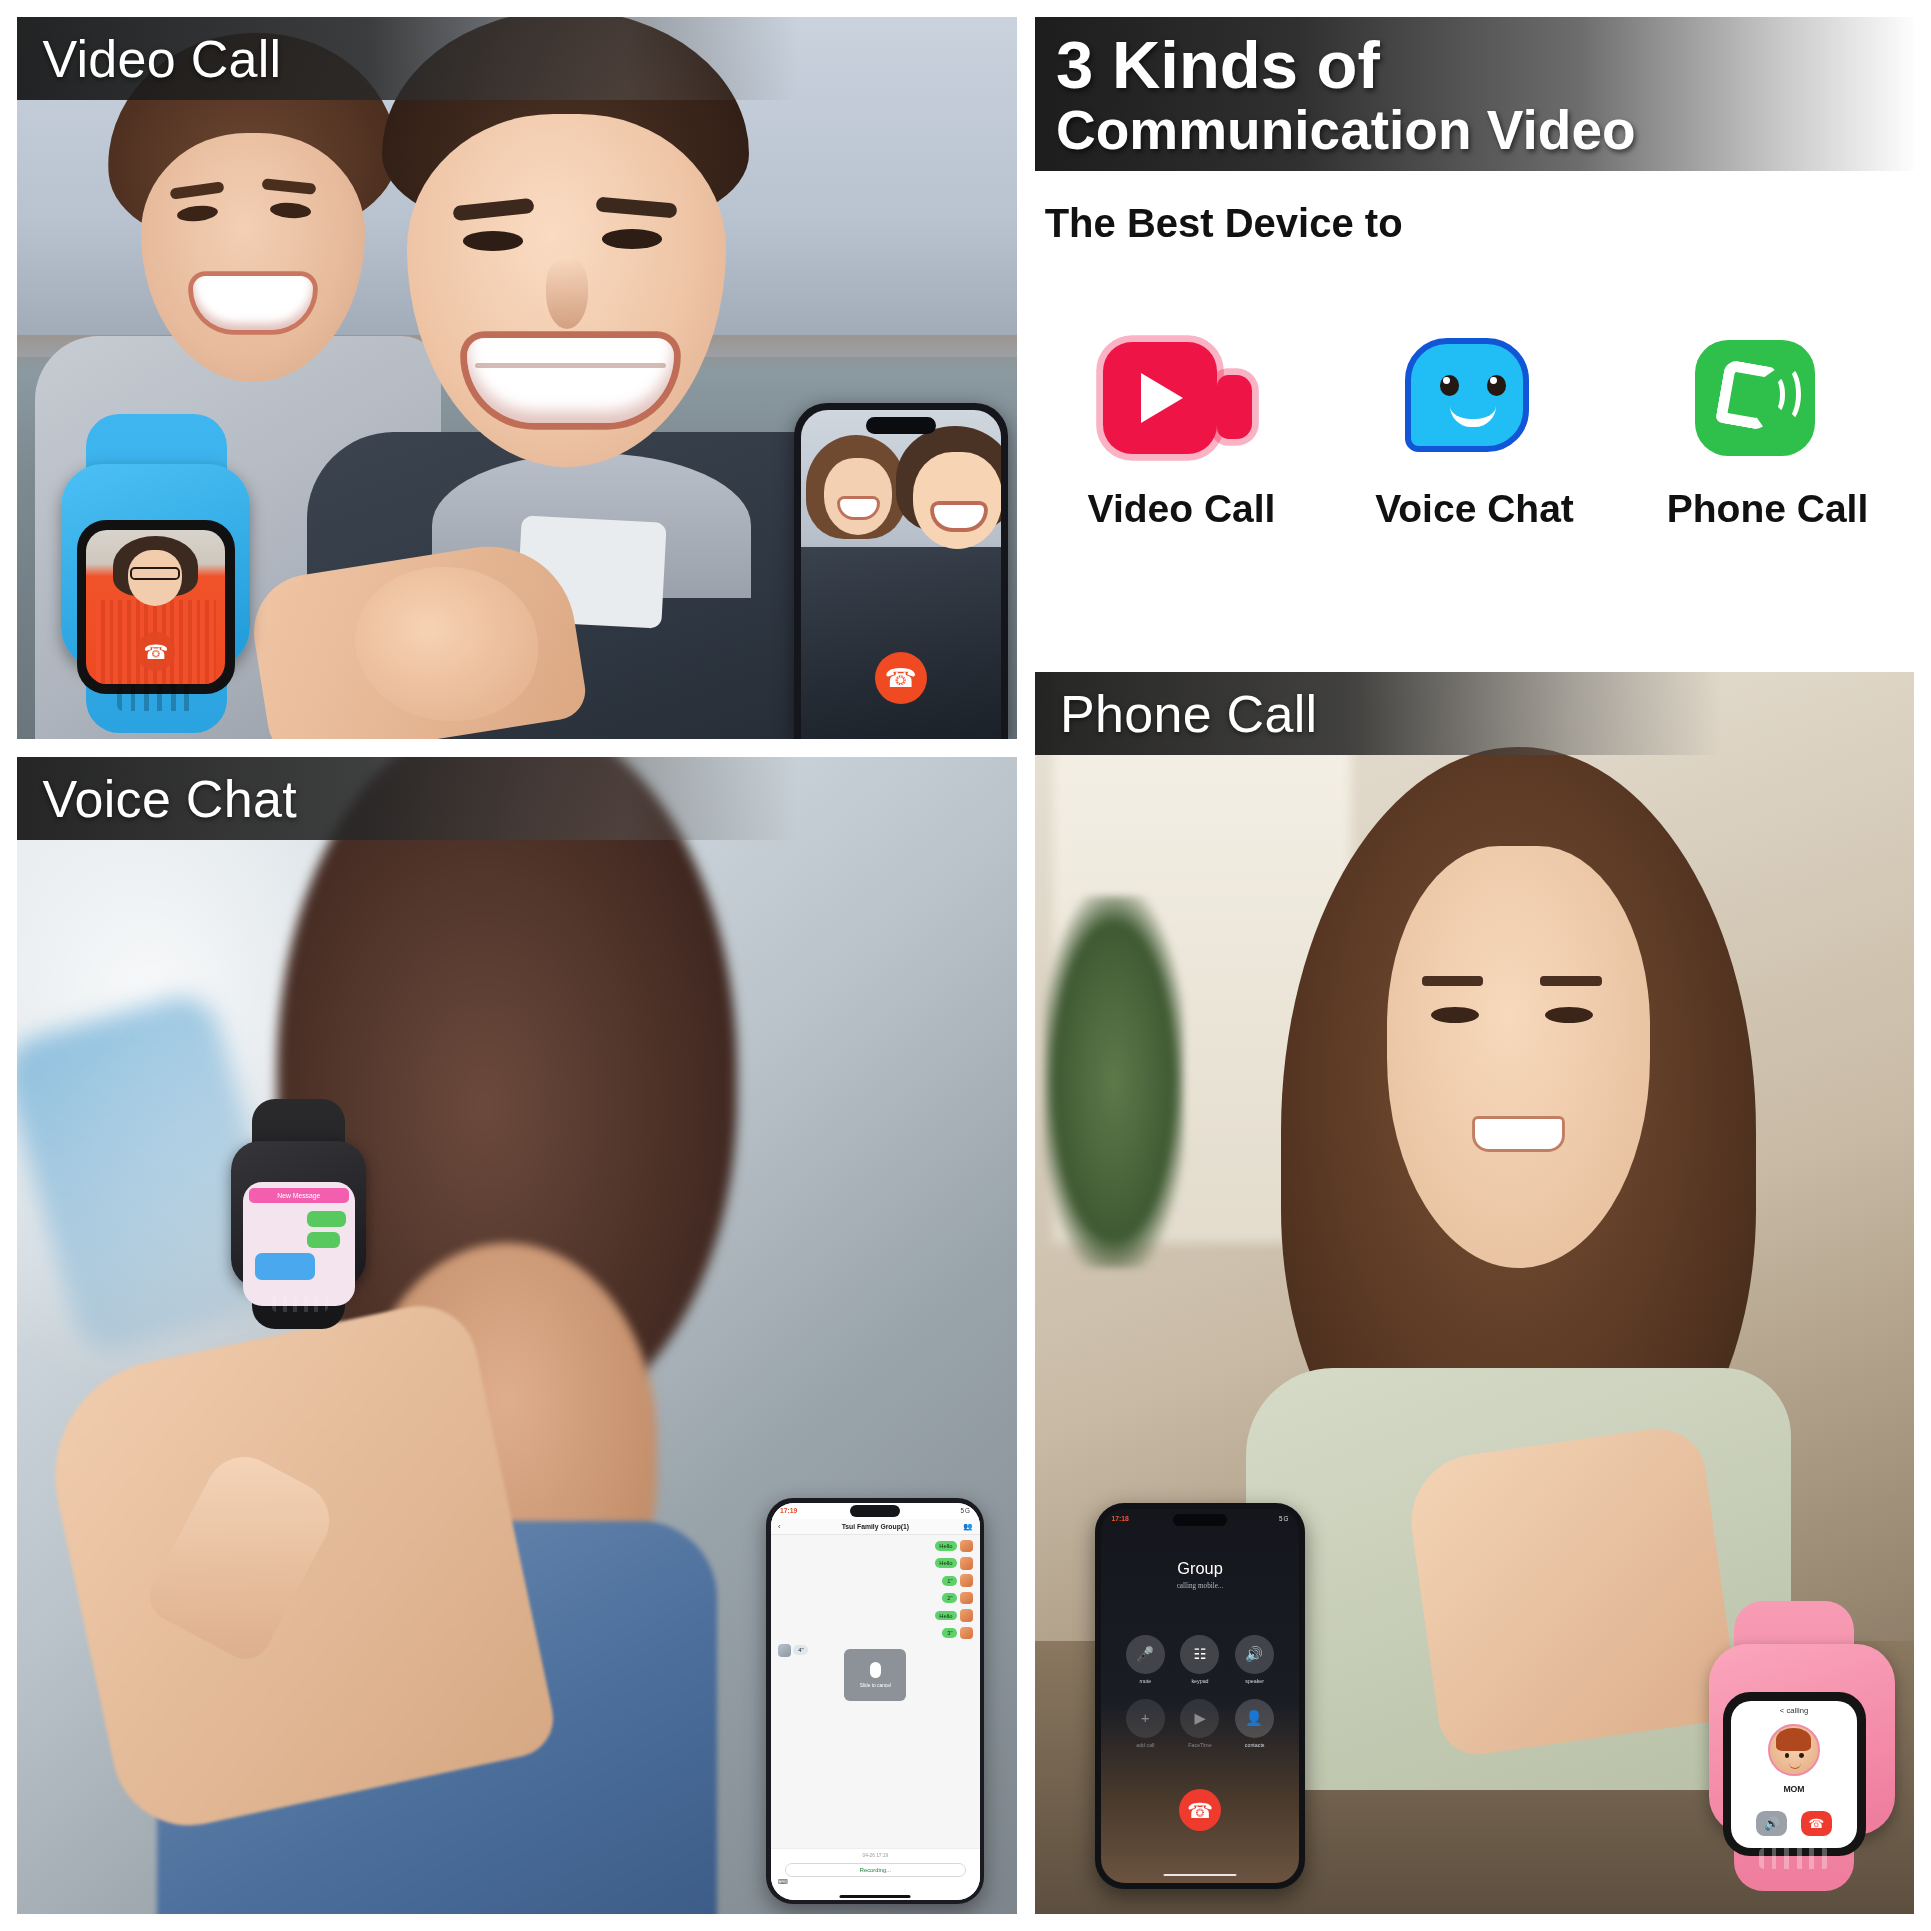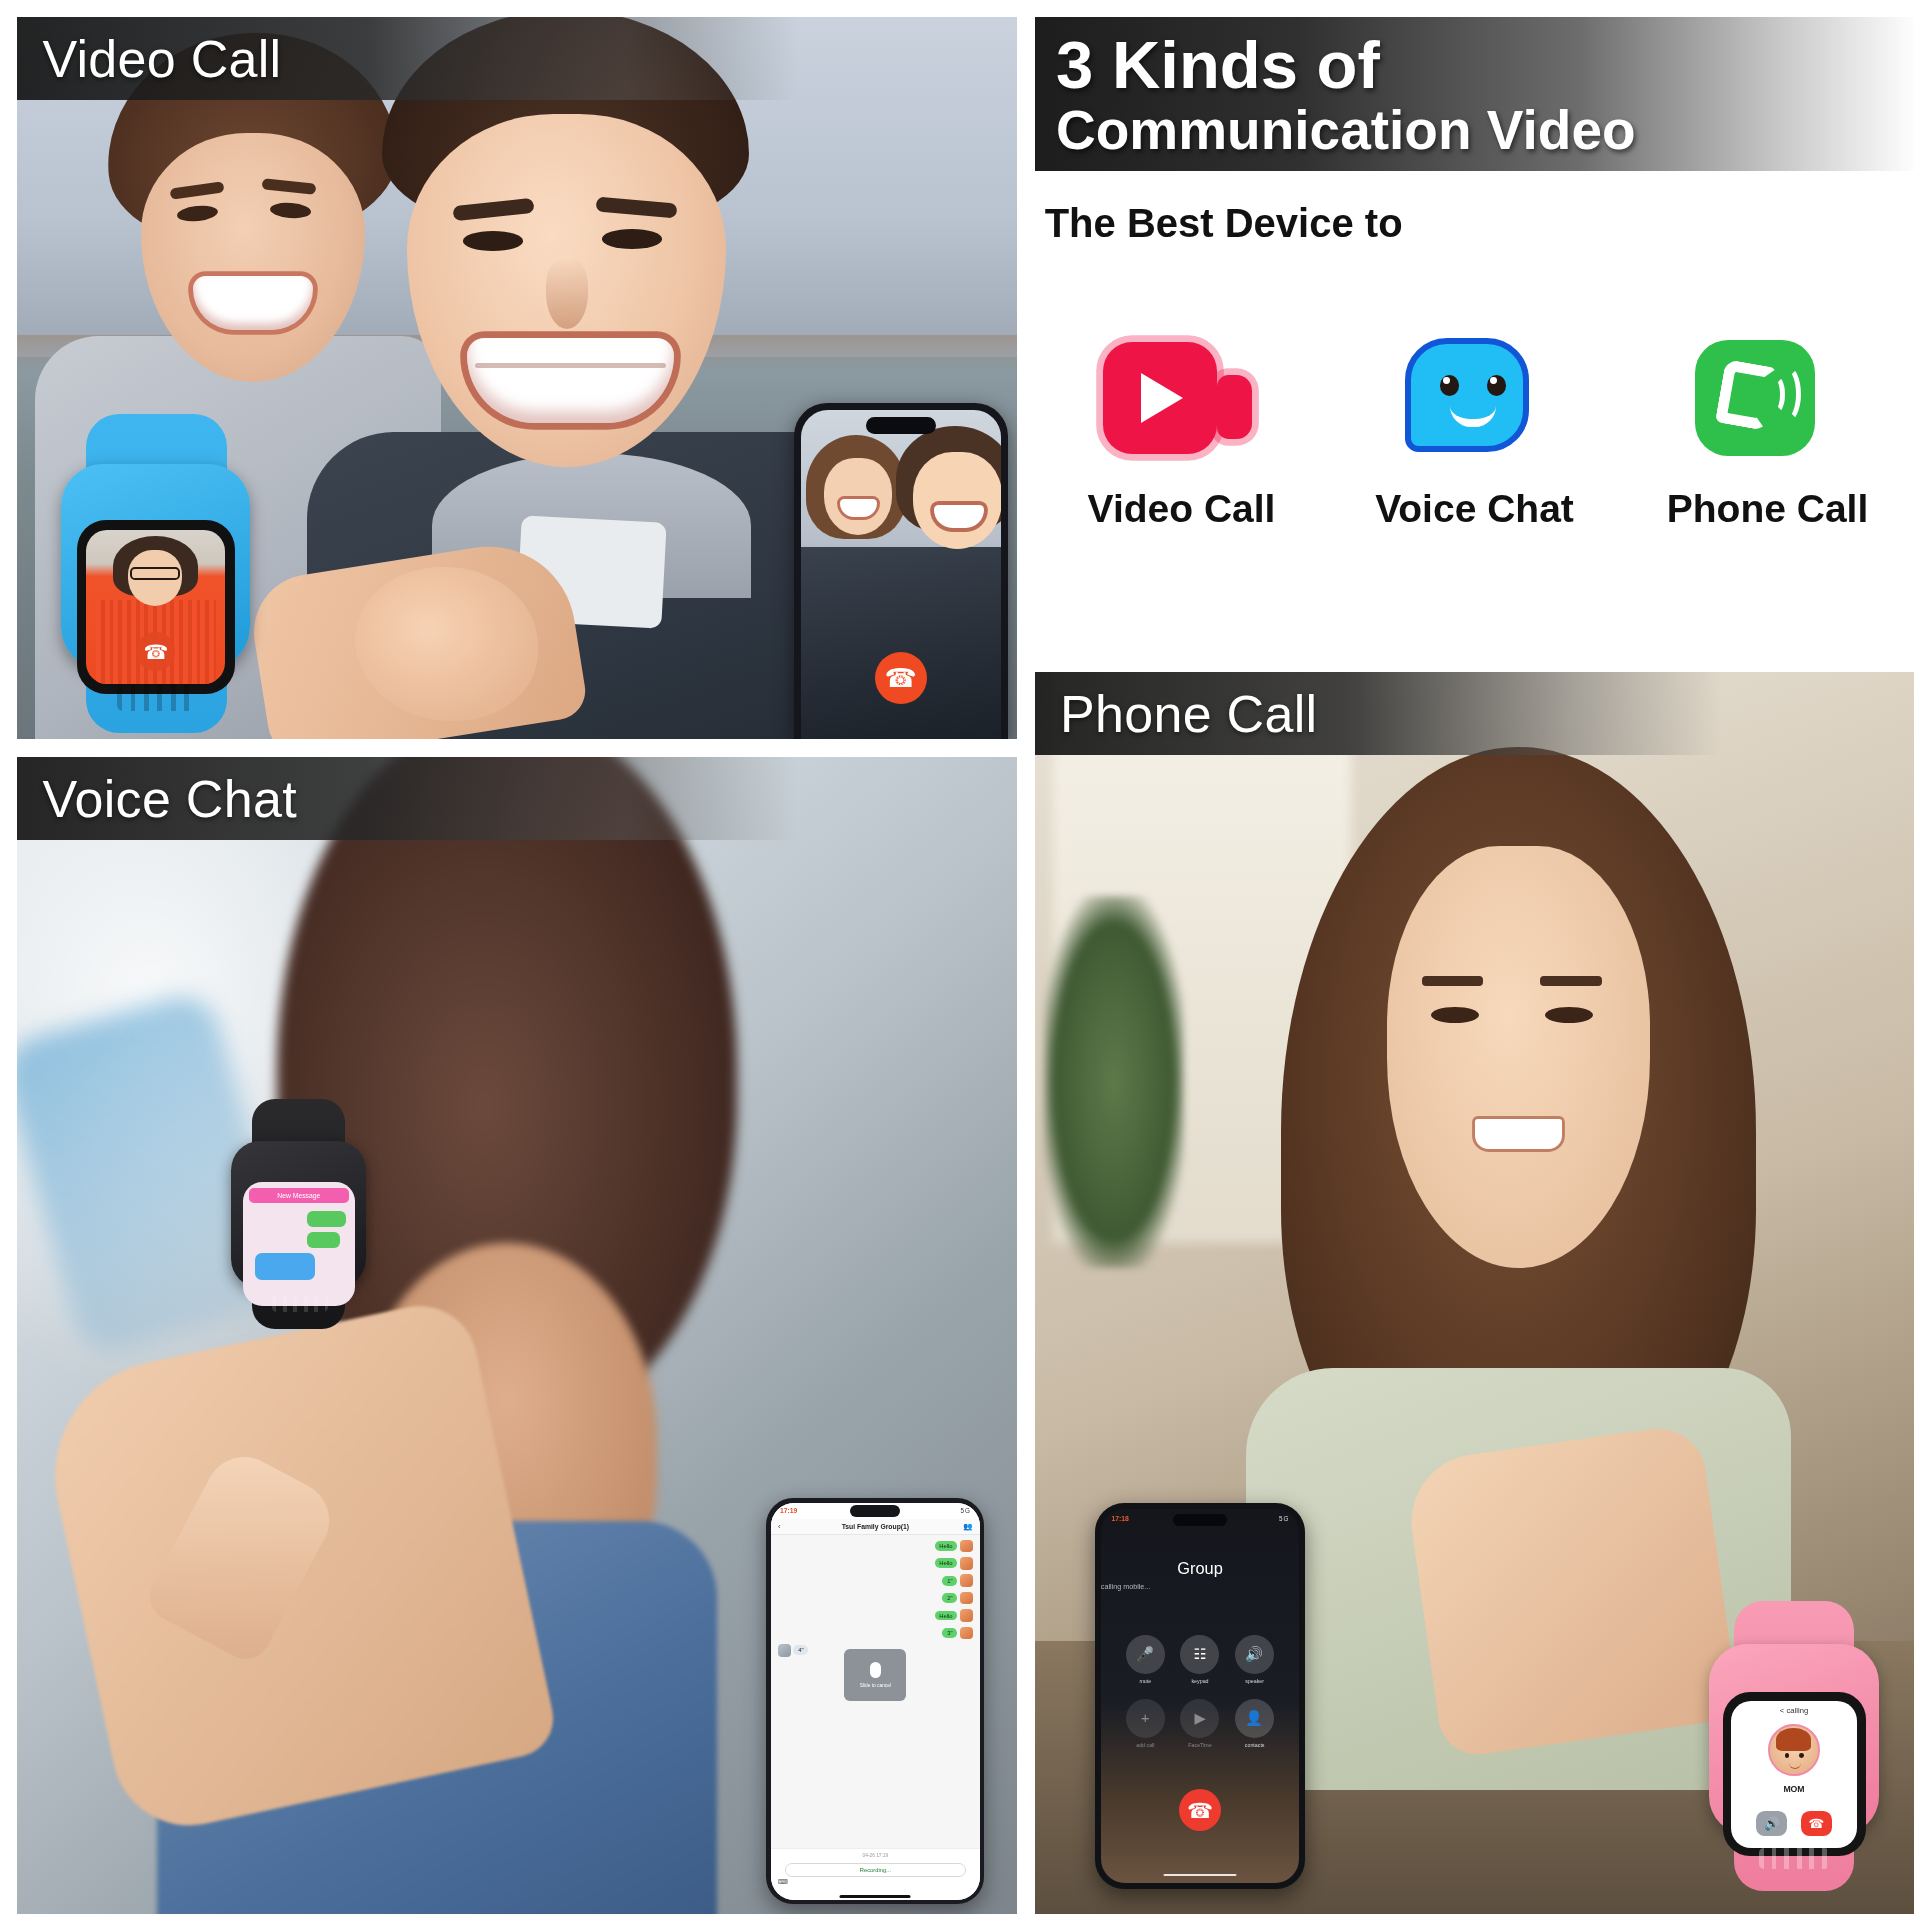--- a/index.html
+++ b/index.html
@@ -288,41 +288,41 @@
   .callphone { position:absolute; left:60px; bottom:25px; width:210px; height:386px; z-index:25;
      background:#111216; border-radius:29px; padding:5.8px; box-shadow:0 7.7px 21px rgba(0,0,0,.45); }
   .cf-scr { position:relative; width:100%; height:100%; border-radius:24px; overflow:hidden;
      background:linear-gradient(180deg,#14161c 0%,#1b1d25 52%,#4a3a2c 78%,#6b5340 100%); }
   .cf-notch { position:absolute; left:50%; transform:translateX(-50%); top:4.8px; width:54px; height:12.6px;
      background:#07080b; border-radius:7.7px; z-index:6; }
   .cf-time { position:absolute; left:10.6px; top:5.8px; font-size:6.8px; font-weight:bold; color:#ef5a33; }
   .cf-sig { position:absolute; right:9.7px; top:5.8px; font-size:6.3px; color:#dcdcdc; letter-spacing:1px; }
   .cf-name { position:absolute; left:0; right:0; top:50px; text-align:center;
      font-size:16.4px; color:#fff; font-weight:400; }
-  .cf-sub { position:absolute; left:0; right:0; top:73px; text-align:left;
-     font-size:7.2px; color:#b6b8be; }
+  .cf-sub { position:absolute; left:0; right:0; top:73px; text-align:center;
+     font-size:7.2px; color:#b6b8be;font-family:Liberation Serif, serif; }
   .cf-grid { position:absolute; left:23px; right:23px; top:126px;
      display:grid; grid-template-columns:repeat(3,1fr); gap:15.4px 11.6px; }
   .cf-btn { display:flex; flex-direction:column; align-items:center; }
   .cf-cir { width:39px; height:39px; border-radius:50%; background:rgba(255,255,255,.18);
      display:flex; align-items:center; justify-content:center; color:#fff; font-size:14.5px; line-height:1; }
   .cf-cir.dim { background:rgba(255,255,255,.10); color:rgba(255,255,255,.42); }
   .cf-lbl { margin-top:3.9px; font-size:5.3px; color:#d5d7dc; }
   .cf-lbl.dim { color:rgba(255,255,255,.4); }
   .cf-end { position:absolute; left:50%; transform:translateX(-50%); bottom:52px; width:42px; height:42px;
      border-radius:50%; background:#ef3b2e; display:flex; align-items:center; justify-content:center;
      color:#fff; font-size:21px; line-height:1; }
   .cf-home { position:absolute; left:50%; transform:translateX(-50%); bottom:6.8px; width:73px; height:2.9px;
      background:rgba(255,255,255,.85); border-radius:1.9px; }
 
   
   .pwatch { position:absolute; right:35px; bottom:27px; width:170px; height:278px; z-index:25; }
   .pwatch-band { position:absolute; left:25px; top:-7.7px; width:120px; height:290px;
      background:linear-gradient(180deg,#f89bb4,#ef7d9d); border-radius:29px; }
-  .pwatch-case { position:absolute; left:0; top:35px; width:170px; height:191px;
+  .pwatch-case { position:absolute; left:0; top:35px; width:186px; height:191px;
      background:linear-gradient(160deg,#fba6bd,#ee7a9b); border-radius:39px; box-shadow:0 5.8px 15.4px rgba(0,0,0,.32); }
   .pwatch-bez { position:absolute; left:13.5px; top:48px; width:143px; height:164px; background:#141414; border-radius:27px; }
   .pwatch-scr { position:absolute; left:22px; top:57px; width:126px; height:147px; border-radius:20px;
      overflow:hidden; background:#fff; }
   .pw-top { position:absolute; left:0; right:0; top:0; height:19.3px; font-size:7.7px; color:#333;
      display:flex; align-items:center; justify-content:center; }
   .pw-av { position:absolute; left:50%; transform:translateX(-50%); top:23px; width:52px; height:52px;
      border-radius:50%; background:radial-gradient(circle at 50% 40%, #f8d6b4 0%, #e9b58d 70%);
      border:2.9px solid #f08aa8; overflow:hidden; }
   .pw-av-hair { position:absolute; left:5.8px; top:1.9px; width:35px; height:23px; background:#b0481f; border-radius:50% 50% 20% 20%; }

